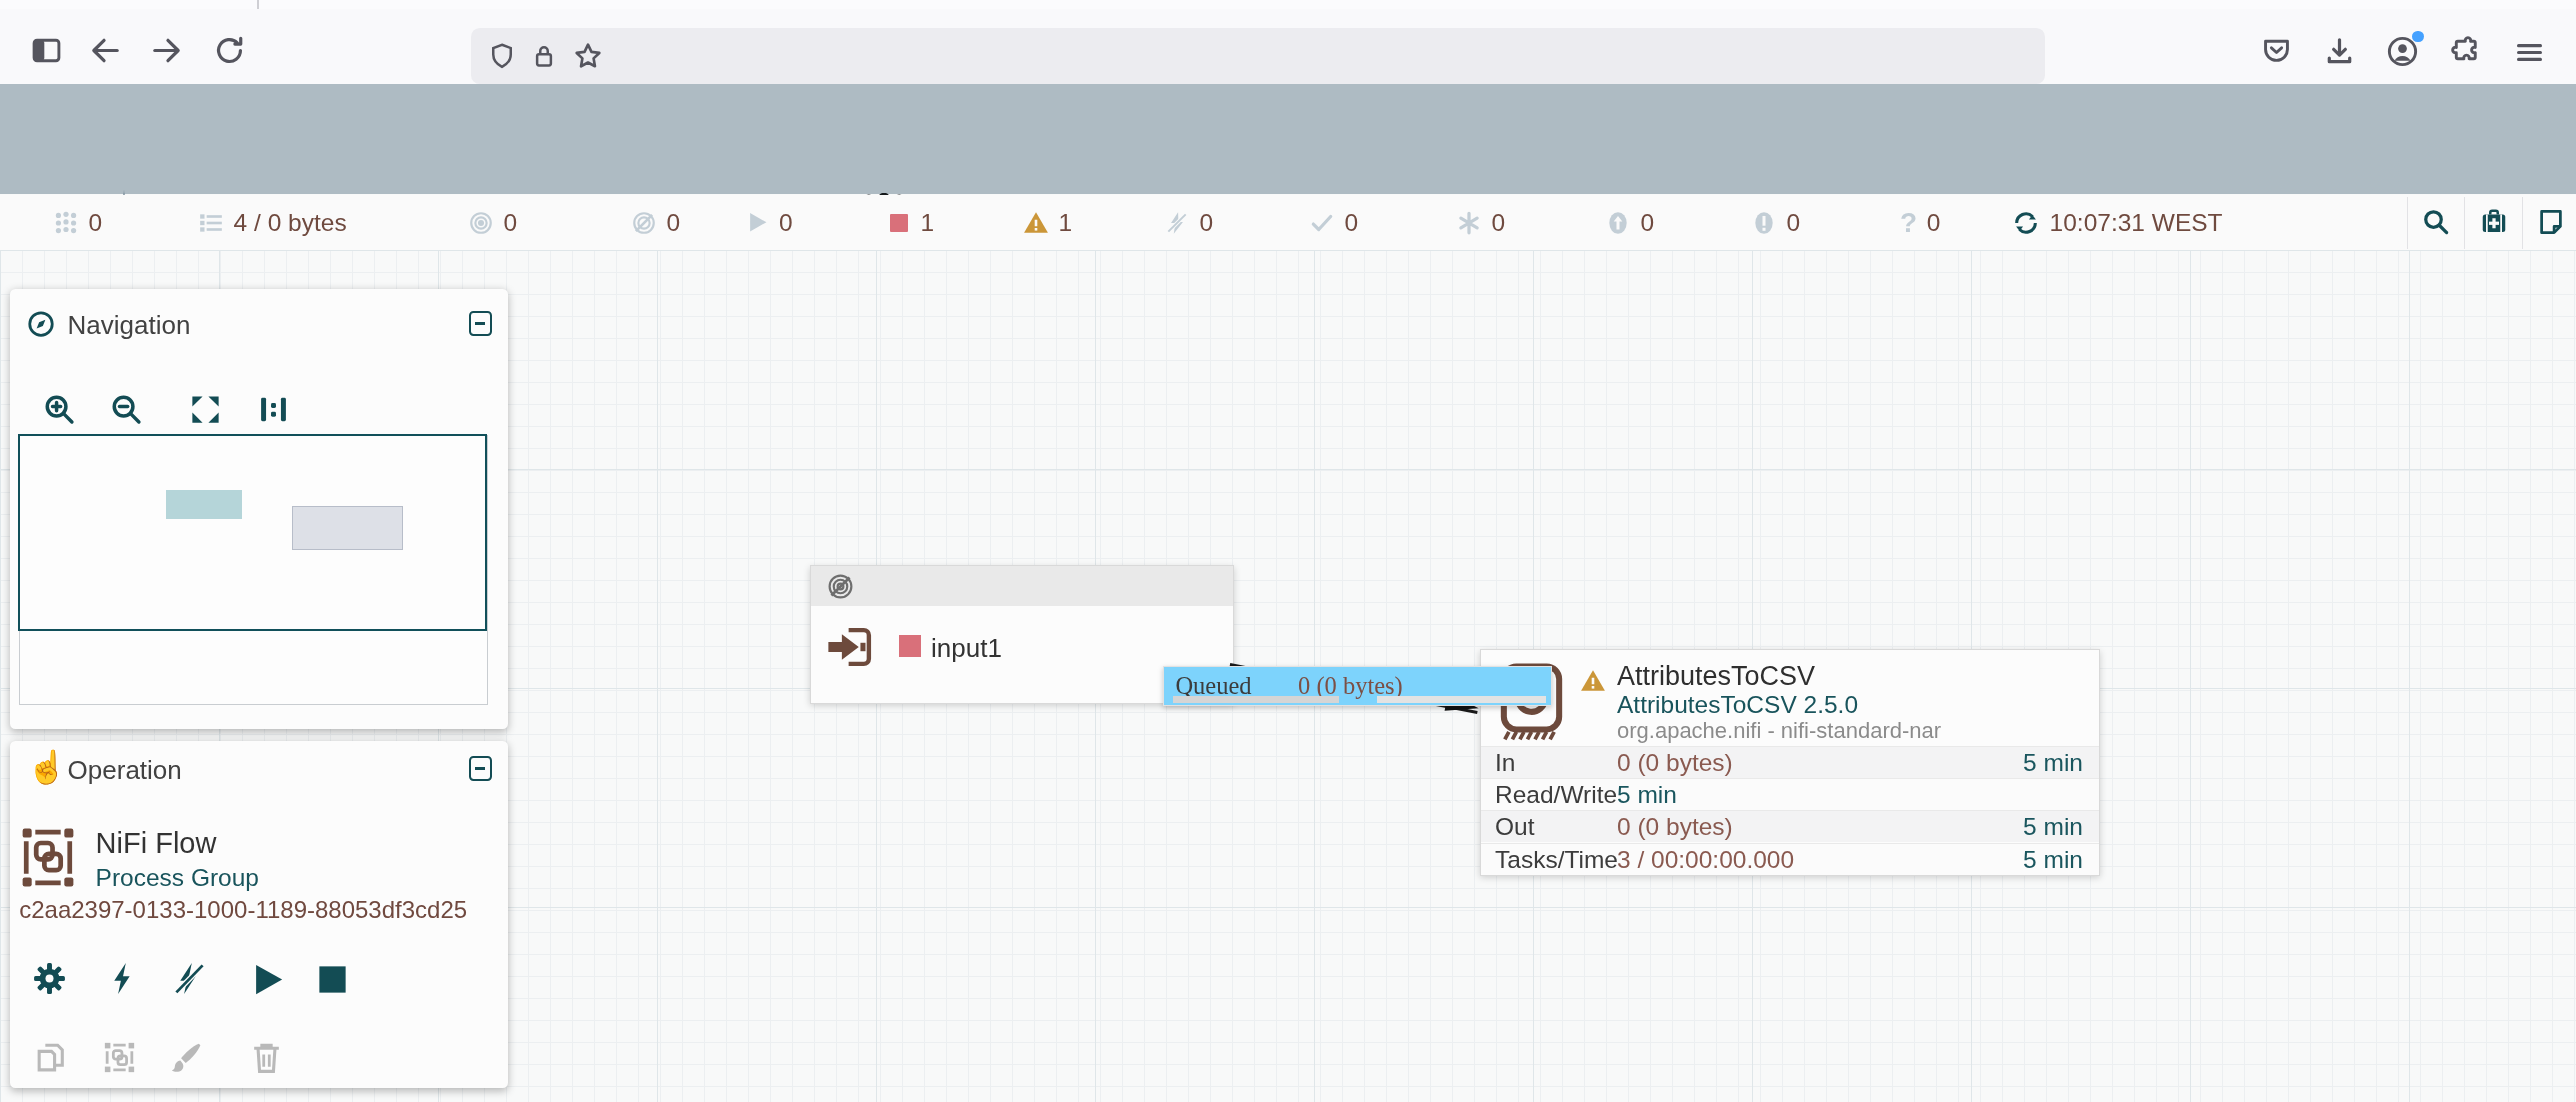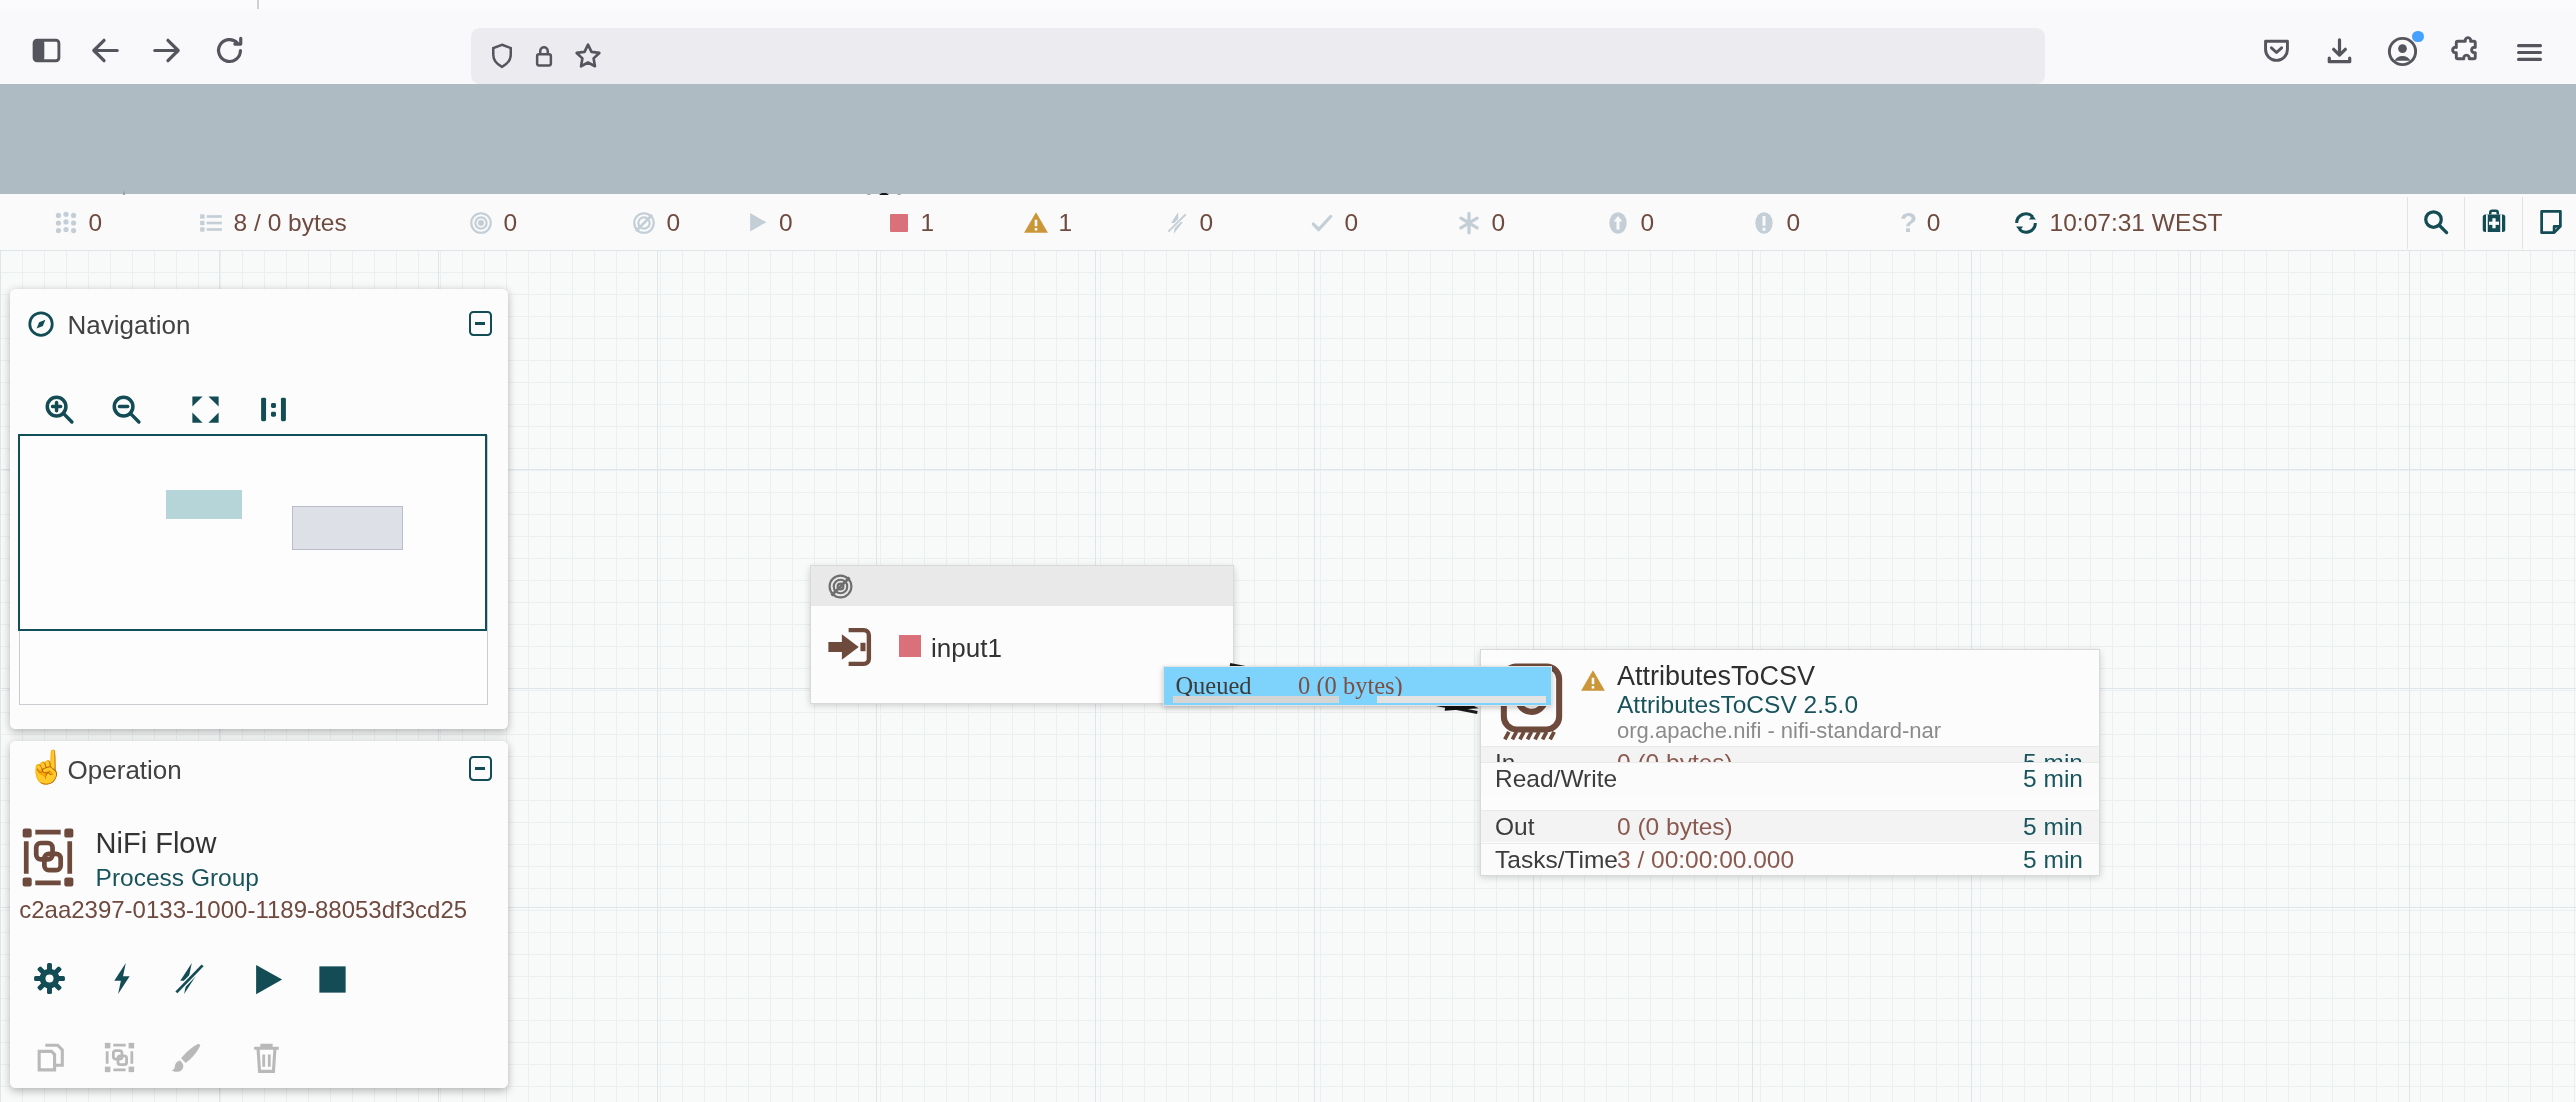--- a/index.html
+++ b/index.html
@@ -275,21 +275,21 @@
     <span class="slate">
       <svg width="26" height="26" viewBox="0 0 24 24" fill="currentColor">
           <rect x="2" y="4" width="4" height="4"></rect>
           <rect x="2" y="10" width="4" height="4"></rect>
           <rect x="2" y="16" width="4" height="4"></rect>
           <rect x="8" y="4.8" width="14" height="2.4"></rect>
           <rect x="8" y="10.8" width="14" height="2.4"></rect>
           <rect x="8" y="16.8" width="14" height="2.4"></rect>
         </svg>
     </span>
-      <span class="val">8 / 0 bytes</span>
+      <span class="val">4 / 0 bytes</span>
   </div>
 
   <div class="stat" style="left:468px;">
     <span class="slate">
       <svg width="26" height="26" viewBox="0 0 24 24" fill="none" stroke="currentColor" stroke-width="2">
           <circle cx="12" cy="12" r="9"></circle>
           <circle cx="12" cy="12" r="5.2"></circle>
           <circle cx="12" cy="12" r="1.8" fill="currentColor"></circle>
         </svg>
     </span>
@@ -465,21 +465,21 @@
   </span>
   <span style="position:absolute;left:136px;top:10.5px;font-size:27px;font-weight:500;color:#2f2f2f;">AttributesToCSV</span>
   <span style="position:absolute;left:136px;top:41px;font-size:24.5px;color:#19545c;">AttributesToCSV 2.5.0</span>
   <span style="position:absolute;left:136px;top:68px;font-size:22px;color:#8b8b8b;">org.apache.nifi - nifi-standard-nar</span>
 
   <div class="stat-row" style="top:96px;background:#f3f3f4;">
     <span class="lbl">In</span>
     <span class="v">0 (0 bytes)</span>
     <span class="w">5 min</span>
   </div>
-  <div class="stat-row" style="top:112px;background:#fbfbfb;justify-content:space-between;">
+  <div class="stat-row" style="top:128px;background:#fbfbfb;">
     <span class="lbl">Read/Write</span>
     <span class="w">5 min</span>
   </div>
   <div class="stat-row" style="top:160px;background:#f3f3f4;">
     <span class="lbl">Out</span>
     <span class="v">0 (0 bytes)</span>
     <span class="w">5 min</span>
   </div>
   <div class="stat-row" style="top:193px;background:#fbfbfb;">
     <span class="lbl">Tasks/Time</span>

